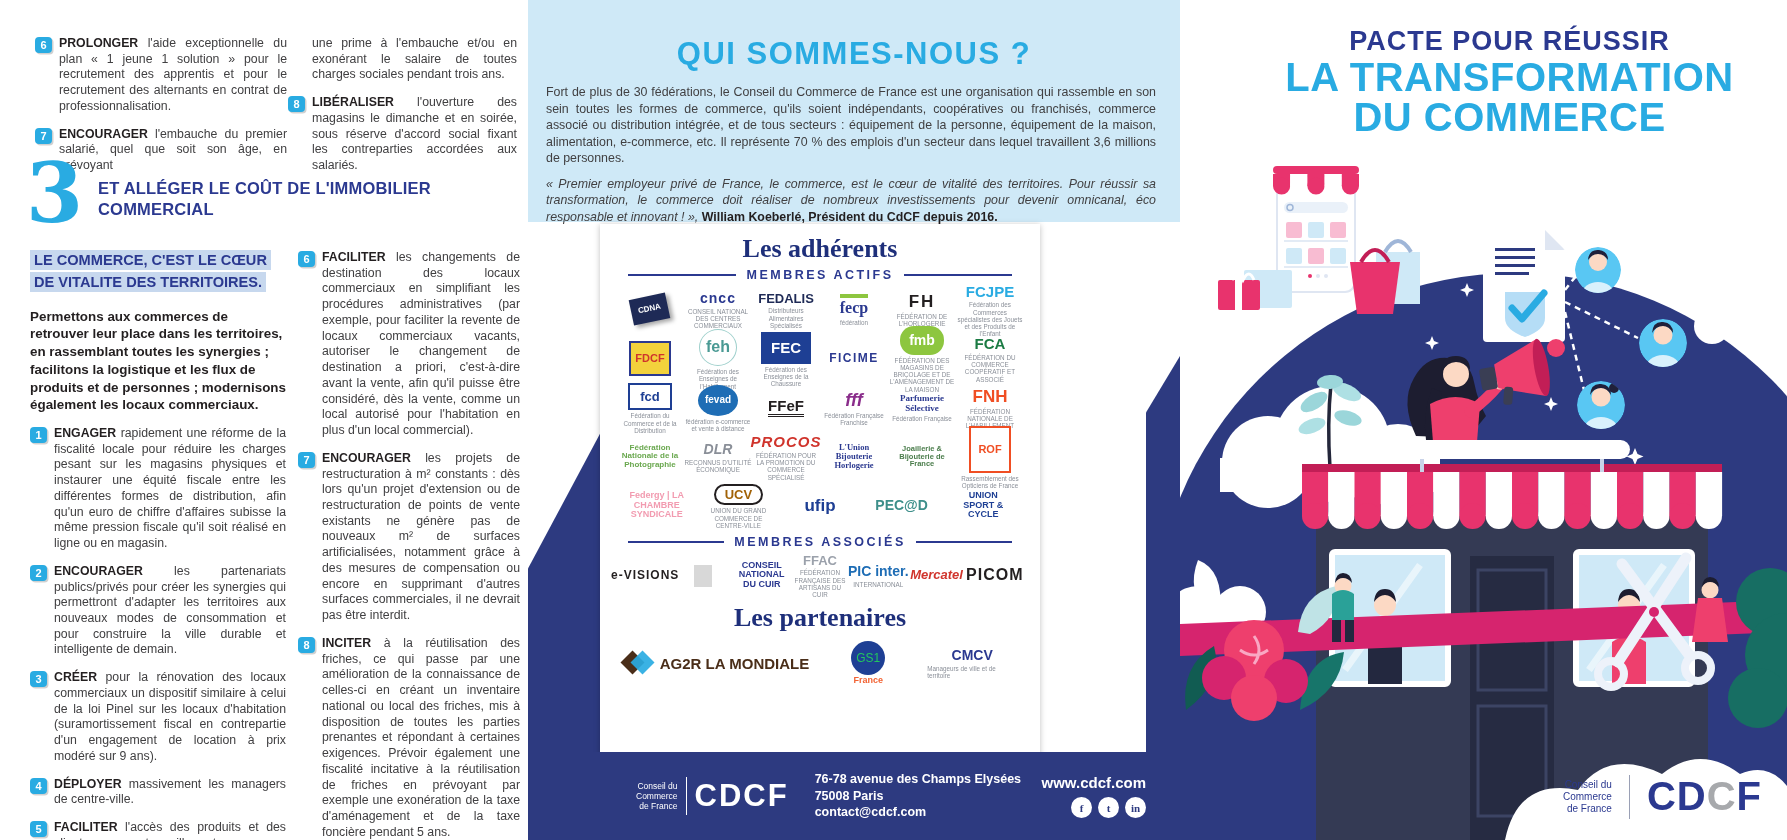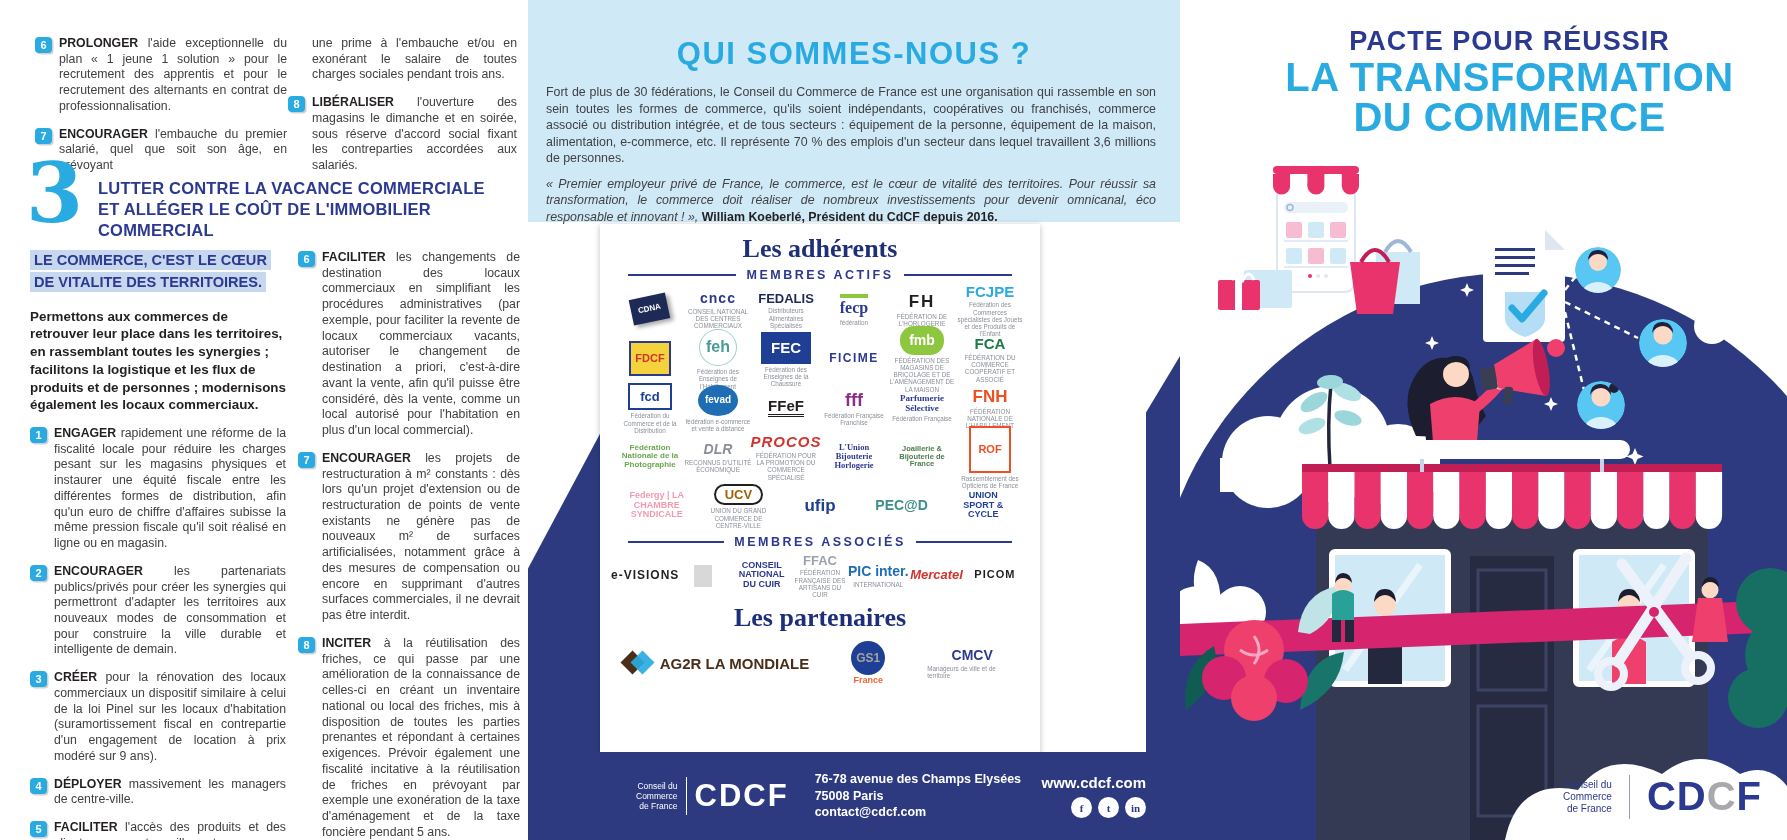--- a/index.html
+++ b/index.html
@@ -47,22 +47,22 @@
   .lt{display:block;font-weight:800;white-space:nowrap;font-style:normal;line-height:1.05;}
   .ls{display:block;font-style:normal;font-size:6.3px;color:#8a8f98;line-height:1.15;
       max-width:72px;margin-top:2px;}
   .assoc .lt{font-weight:700;}
   #partners-row{display:flex;align-items:center;justify-content:center;gap:42px;margin-top:8px;}
   .diamond{position:relative;width:30px;height:30px;display:inline-block;}
   .diamond .d1{position:absolute;left:1px;top:6px;width:17px;height:17px;background:#4a2e19;
                transform:rotate(45deg);}
   .diamond .d2{position:absolute;left:11px;top:6px;width:17px;height:17px;background:#29abe2;
                transform:rotate(45deg);opacity:.92;}
-  .gs1c{width:34px;height:34px;border-radius:50%;background:#1e3f94;color:#a3a3a3;display:flex;
-        align-items:center;justify-content:center;font-size:12px;font-weight:700;}
+  .gs1c{width:34px;height:34px;border-radius:50%;background:#1e3f94;color:#22c55e;display:flex;
+        align-items:center;justify-content:center;font-size:12px;font-weight:400;}
   
   #mp-footer{left:528px;top:752px;width:652px;height:88px;background:#2d3a80;color:#fff;
              display:flex;align-items:center;}
   .cdcf-org{font-size:8.5px;text-align:right;line-height:1.2;white-space:pre-line;}
   .cdcf-vline{width:1px;height:38px;background:#ffffff;margin:0 8px;}
   .cdcf-wm{font-size:31px;font-weight:700;letter-spacing:2px;}
   #mpf-address{font-size:12.5px;font-weight:700;line-height:1.35;white-space:pre-line;margin-left:26px;}
   #mpf-right{margin-left:auto;margin-right:34px;text-align:right;}
   #mpf-site{font-size:15px;font-weight:800;}
   .socrow{display:flex;gap:6px;justify-content:flex-end;margin-top:6px;}
@@ -98,21 +98,20 @@
   <div class="abs" style="left:288px;top:36px;width:229px;">
     <div class="contp">une prime à l'embauche et/ou en exonérant le salaire de toutes charges sociales pendant trois ans.</div>
     <div class="pitem">
       <span class="nbadge">8</span>
       <span><b>LIBÉRALISER</b> <span>l'ouverture des magasins le dimanche et en soirée, sous réserve d'accord social fixant les contreparties accordées aux salariés.</span></span>
     </div>
   </div>
 
   <div class="abs" id="lp-sec-num">3</div>
   <div class="abs" id="lp-sec-title">
-    <div>LUTTER CONTRE LA VACANCE COMMERCIALE</div>
     <div>ET ALLÉGER LE COÛT DE L'IMMOBILIER COMMERCIAL</div>
   </div>
 
   <div class="abs" style="left:30px;top:250px;width:256px;">
     <div><span id="lp-highlight">LE COMMERCE, C'EST LE CŒUR DE VITALITE DES TERRITOIRES.</span></div>
     <div id="lp-intro">Permettons aux commerces de retrouver leur place dans les territoires, en rassemblant toutes les synergies ; facilitons la logistique et les flux de produits et de personnes ; modernisons également les locaux commerciaux.</div>
     <div class="pitem">
       <span class="nbadge">1</span>
       <span><b>ENGAGER</b> <span>rapidement une réforme de la fiscalité locale pour réduire les charges pesant sur les magasins physiques et instaurer une équité fiscale entre les différentes formes de distribution, afin qu'un euro de chiffre d'affaires subisse la même pression fiscale qu'il soit réalisé en ligne ou en magasin.</span></span>
     </div>
@@ -225,21 +224,21 @@
         </span>
       <span class="lg">
           <b class="lt" style="background:#1e6db5;color:#fff;border-radius:50%;font-size:10px;padding:10px 7px">fevad</b>
           <i class="ls">fédération e-commerce et vente à distance</i>
         </span>
       <span class="lg">
           <b class="lt" style="color:#231f20;font-size:15px;border-bottom:3px double #231f20">FFeF</b>
           <i class="ls"></i>
         </span>
       <span class="lg">
-          <b class="lt" style="color:#8a2d8b;font-size:18px">fff</b>
+          <b class="lt" style="color:#8a2d8b;font-style:italic;font-size:18px">fff</b>
           <i class="ls">Fédération Française Franchise</i>
         </span>
       <span class="lg">
           <b class="lt" style="color:#2b3990;font-family:'Liberation Serif',serif;font-size:9px;white-space:normal;max-width:62px">Parfumerie Sélective</b>
           <i class="ls">Fédération Française</i>
         </span>
       <span class="lg">
           <b class="lt" style="color:#f04e23;font-size:17px">FNH</b>
           <i class="ls">FÉDÉRATION NATIONALE DE L'HABILLEMENT</i>
         </span>
@@ -314,21 +313,21 @@
         </span>
       <span class="lg">
           <b class="lt" style="color:#1e6db5;font-size:14px">PIC inter.</b>
           <i class="ls">INTERNATIONAL</i>
         </span>
       <span class="lg">
           <b class="lt" style="color:#d0342c;font-size:13px;font-style:italic">Mercatel</b>
           <i class="ls"></i>
         </span>
       <span class="lg">
-          <b class="lt" style="color:#231f20;font-size:11px;letter-spacing:1px">PICOM</b>
+          <b class="lt" style="color:#231f20;font-size:16px;letter-spacing:1px">PICOM</b>
           <i class="ls"></i>
         </span>
     </div>
 
     <div class="card-h" style="margin-top:4px">Les partenaires</div>
     <div id="partners-row">
       <span style="display:flex;align-items:center;gap:7px">
         <span class="diamond">
             <span class="d1"></span>
             <span class="d2"></span>

